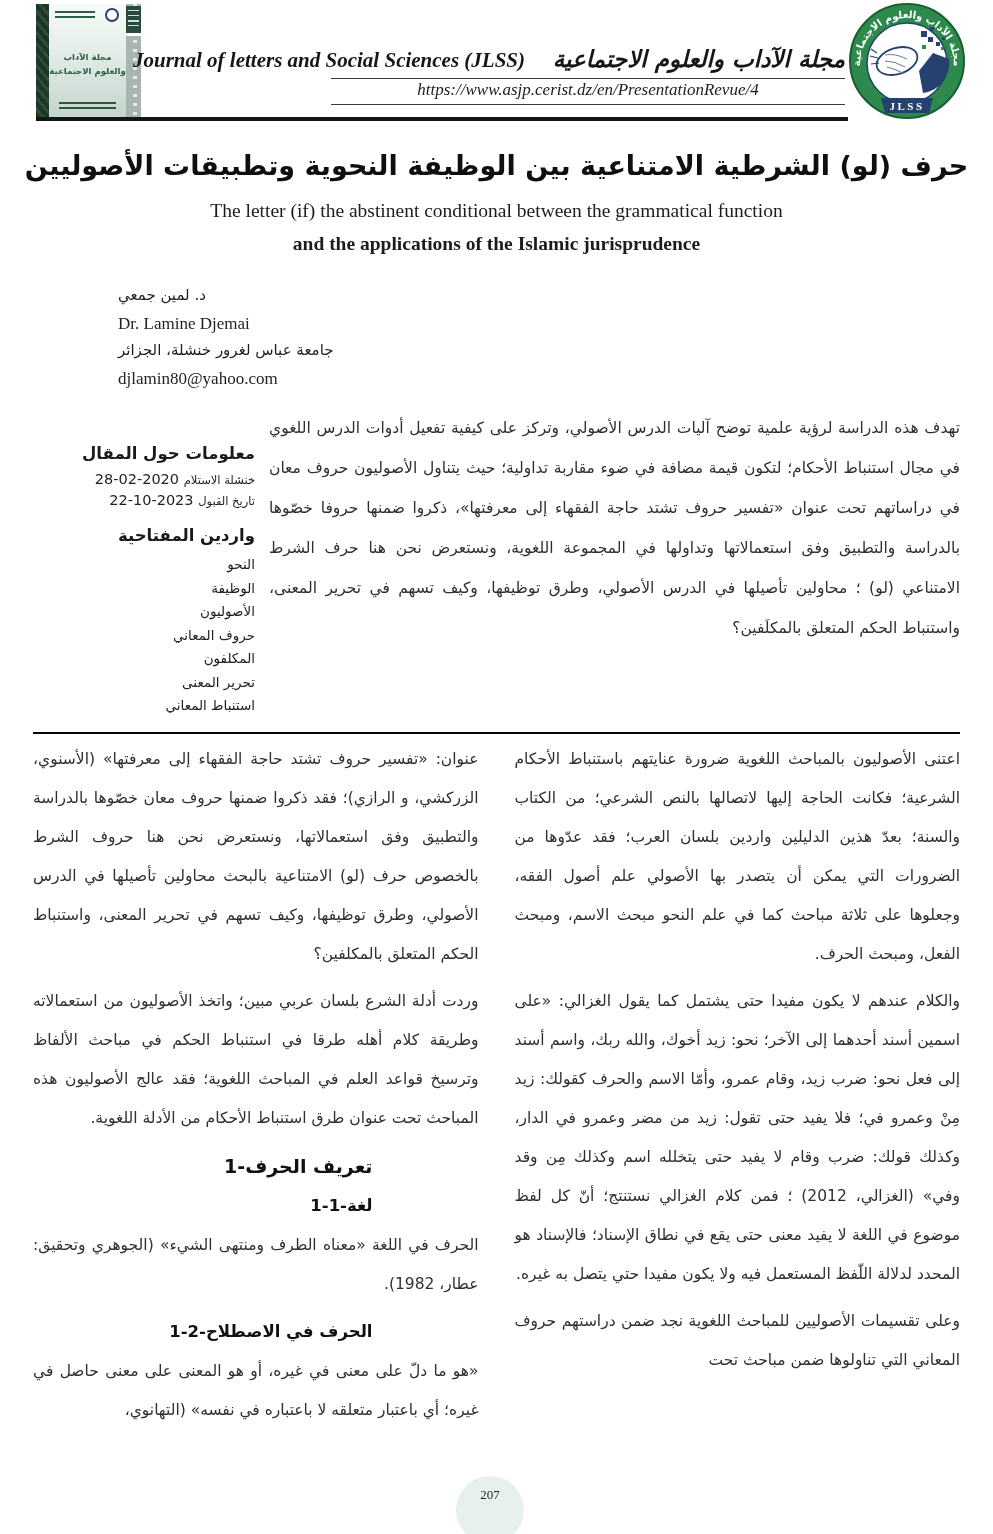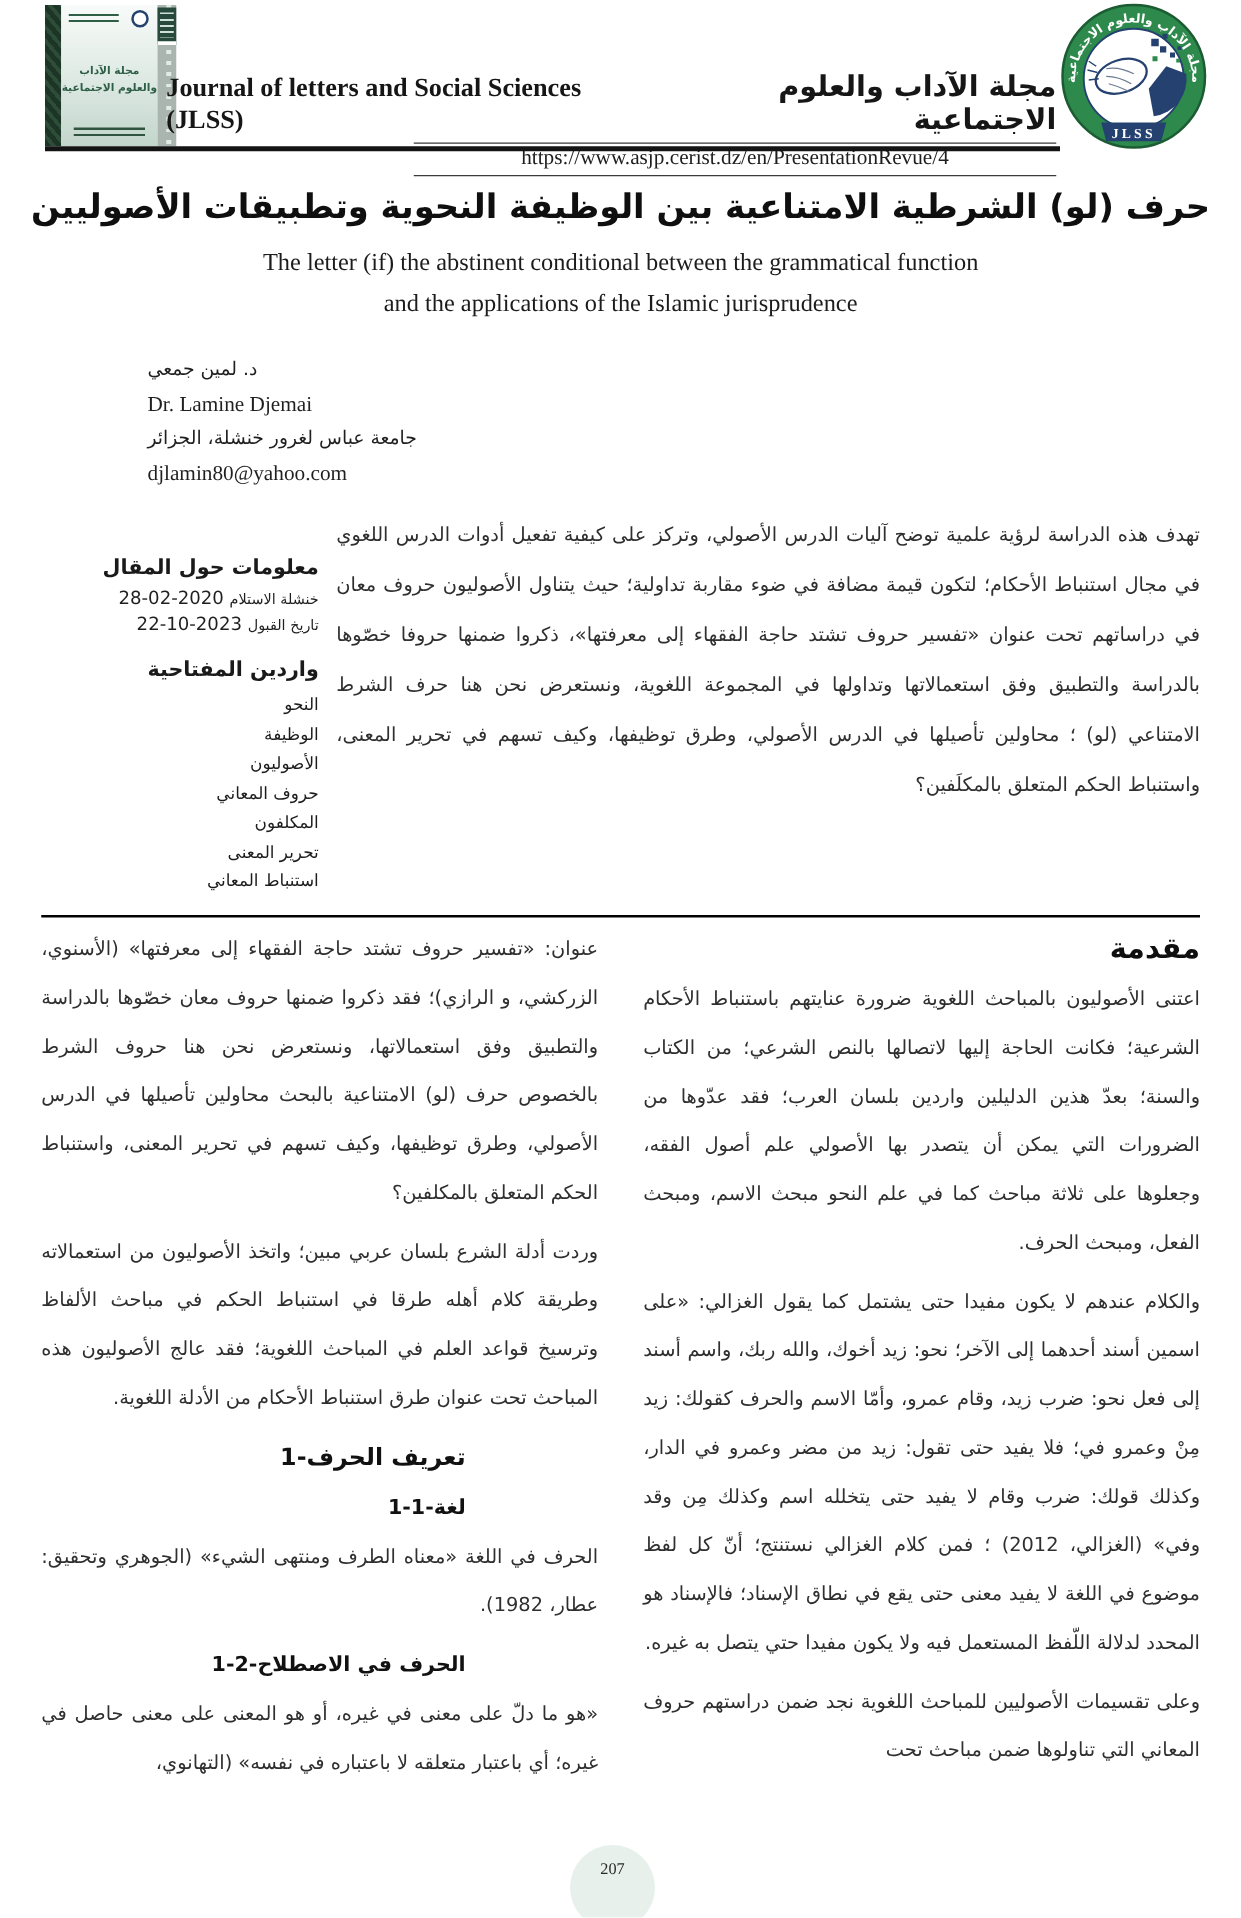--- a/index.html
+++ b/index.html
@@ -23,21 +23,21 @@
   .cover-botlines { position:absolute; left:10px; right:10px; bottom:7px; height:8px;
     background:repeating-linear-gradient(180deg,#31543f 0 2px,transparent 2px 5px); }
   .cover-right { position:absolute; right:0; top:0; bottom:0; width:15px; background:#a9b5ae;
     background-image:repeating-linear-gradient(180deg,rgba(235,244,238,.85) 0 3px,transparent 3px 9px);
     background-size:4px 100%; background-repeat:no-repeat; background-position:60% 0; }
   .cover-issuebox { position:absolute; right:0px; top:2px; width:15px; height:30px; background:#274a3c;
     border-bottom:3px solid #fff; }
   .cover-issuebox:after { content:""; position:absolute; left:2px; right:2px; top:4px; height:20px;
     background:repeating-linear-gradient(180deg,#cfe0d6 0 1.5px,transparent 1.5px 5px); }
 
-  .hdr-center { position:absolute; left:133px; width:712px; top:57px; }
+  .hdr-center { position:absolute; left:133px; width:712px; top:46px;font-style:italic; }
   .hdr-titles { display:flex; justify-content:space-between; align-items:baseline; }
   .jt-en { font-family:"Liberation Serif",serif; font-weight:bold; font-size:21px; color:#161616; }
   .jt-ar { direction:rtl; font-size:23px; font-weight:bold; color:#161616; }
   .hdr-rule { margin-left:198px; border-top:1.5px solid #3a3a3a; margin-top:5px; }
   .url-line { margin-left:198px; text-align:center; font-family:"Liberation Serif",serif;
     font-size:17px; color:#1d1d1d; padding:1px 0 2px; }
   .hdr-thick { position:absolute; left:36px; top:117px; width:812px; height:4px; background:#141414; }
   .logo { position:absolute; right:24px; top:1px; width:124px; height:120px; }
 
   
@@ -141,21 +141,21 @@
           <path d="M 32 52 l -6 -4 M 33 57 l -8 -2 M 34 62 l -8 1" stroke="#24416f" stroke-width="1.2" fill="none"></path>
         </g>
         <polygon points="36,97 88,97 84,112 40,112" fill="#24416f"></polygon>
         <text x="62" y="109" text-anchor="middle" font-family="Liberation Serif, serif" font-size="11" font-weight="bold" letter-spacing="2.5" fill="#ffffff">JLSS</text>
       </svg>
     </div>
   </div>
 
   <div class="title-ar">حرف (لو) الشرطية الامتناعية بين الوظيفة النحوية وتطبيقات الأصوليين</div>
   <div class="title-en">The letter (if) the abstinent conditional between the grammatical function</div>
-  <div class="title-en" style="margin-top:0;">and the applications of the Islamic jurisprudence</div>
+  <div class="title-en" style="margin-top:0;font-weight:bold;">and the applications of the Islamic jurisprudence</div>
 
   <div class="author">
     <div class="a-ar">د. لمين جمعي</div>
     <div class="a-en">Dr. Lamine Djemai</div>
     <div class="a-ar">جامعة عباس لغرور خنشلة، الجزائر</div>
     <div class="a-en">djlamin80@yahoo.com</div>
   </div>
 
   <div class="abs-wrap">
 
@@ -182,21 +182,20 @@
     <div class="abstract">
       <div class="abs-text">تهدف هذه الدراسة لرؤية علمية توضح آليات الدرس الأصولي، وتركز على كيفية تفعيل أدوات الدرس اللغوي في مجال استنباط الأحكام؛ لتكون قيمة مضافة في ضوء مقاربة تداولية؛ حيث يتناول الأصوليون حروف معان في دراساتهم تحت عنوان «تفسير حروف تشتد حاجة الفقهاء إلى معرفتها»، ذكروا ضمنها حروفا خصّوها بالدراسة والتطبيق وفق استعمالاتها وتداولها في المجموعة اللغوية، ونستعرض نحن هنا حرف الشرط الامتناعي (لو) ؛ محاولين تأصيلها في الدرس الأصولي، وطرق توظيفها، وكيف تسهم في تحرير المعنى، واستنباط الحكم المتعلق بالمكلَفين؟</div>
     </div>
   </div>
 
   <div class="divider"></div>
 
   <div class="cols">
 
     <div class="col">
-      <div class="intro-h">مقدمة</div>
       <p>اعتنى الأصوليون بالمباحث اللغوية ضرورة عنايتهم باستنباط الأحكام الشرعية؛ فكانت الحاجة إليها لاتصالها بالنص الشرعي؛ من الكتاب والسنة؛ بعدّ هذين الدليلين واردين بلسان العرب؛ فقد عدّوها من الضرورات التي يمكن أن يتصدر بها الأصولي علم أصول الفقه، وجعلوها على ثلاثة مباحث كما في علم النحو مبحث الاسم، ومبحث الفعل، ومبحث الحرف.</p>
       <p>والكلام عندهم لا يكون مفيدا حتى يشتمل كما يقول الغزالي: «على اسمين أسند أحدهما إلى الآخر؛ نحو: زيد أخوك، والله ربك، واسم أسند إلى فعل نحو: ضرب زيد، وقام عمرو، وأمّا الاسم والحرف كقولك: زيد مِنْ وعمرو في؛ فلا يفيد حتى تقول: زيد من مضر وعمرو في الدار، وكذلك قولك: ضرب وقام لا يفيد حتى يتخلله اسم وكذلك مِن وقد وفي» (الغزالي، 2012) ؛ فمن كلام الغزالي نستنتج؛ أنّ كل لفظ موضوع في اللغة لا يفيد معنى حتى يقع في نطاق الإسناد؛ فالإسناد هو المحدد لدلالة اللّفظ المستعمل فيه ولا يكون مفيدا حتي يتصل به غيره.</p>
       <p>وعلى تقسيمات الأصوليين للمباحث اللغوية نجد ضمن دراستهم حروف المعاني التي تناولوها ضمن مباحث تحت</p>
     </div>
 
     <div class="col">
       <p>عنوان: «تفسير حروف تشتد حاجة الفقهاء إلى معرفتها» (الأسنوي، الزركشي، و الرازي)؛ فقد ذكروا ضمنها حروف معان خصّوها بالدراسة والتطبيق وفق استعمالاتها، ونستعرض نحن هنا حروف الشرط بالخصوص حرف (لو) الامتناعية بالبحث محاولين تأصيلها في الدرس الأصولي، وطرق توظيفها، وكيف تسهم في تحرير المعنى، واستنباط الحكم المتعلق بالمكلفين؟</p>
       <p>وردت أدلة الشرع بلسان عربي مبين؛ واتخذ الأصوليون من استعمالاته وطريقة كلام أهله طرقا في استنباط الحكم في مباحث الألفاظ وترسيخ قواعد العلم في المباحث اللغوية؛ فقد عالج الأصوليون هذه المباحث تحت عنوان طرق استنباط الأحكام من الأدلة اللغوية.</p>
       <div class="sec-h lv1">
         <span>تعريف الحرف</span><span class="sec-num">1-</span>

